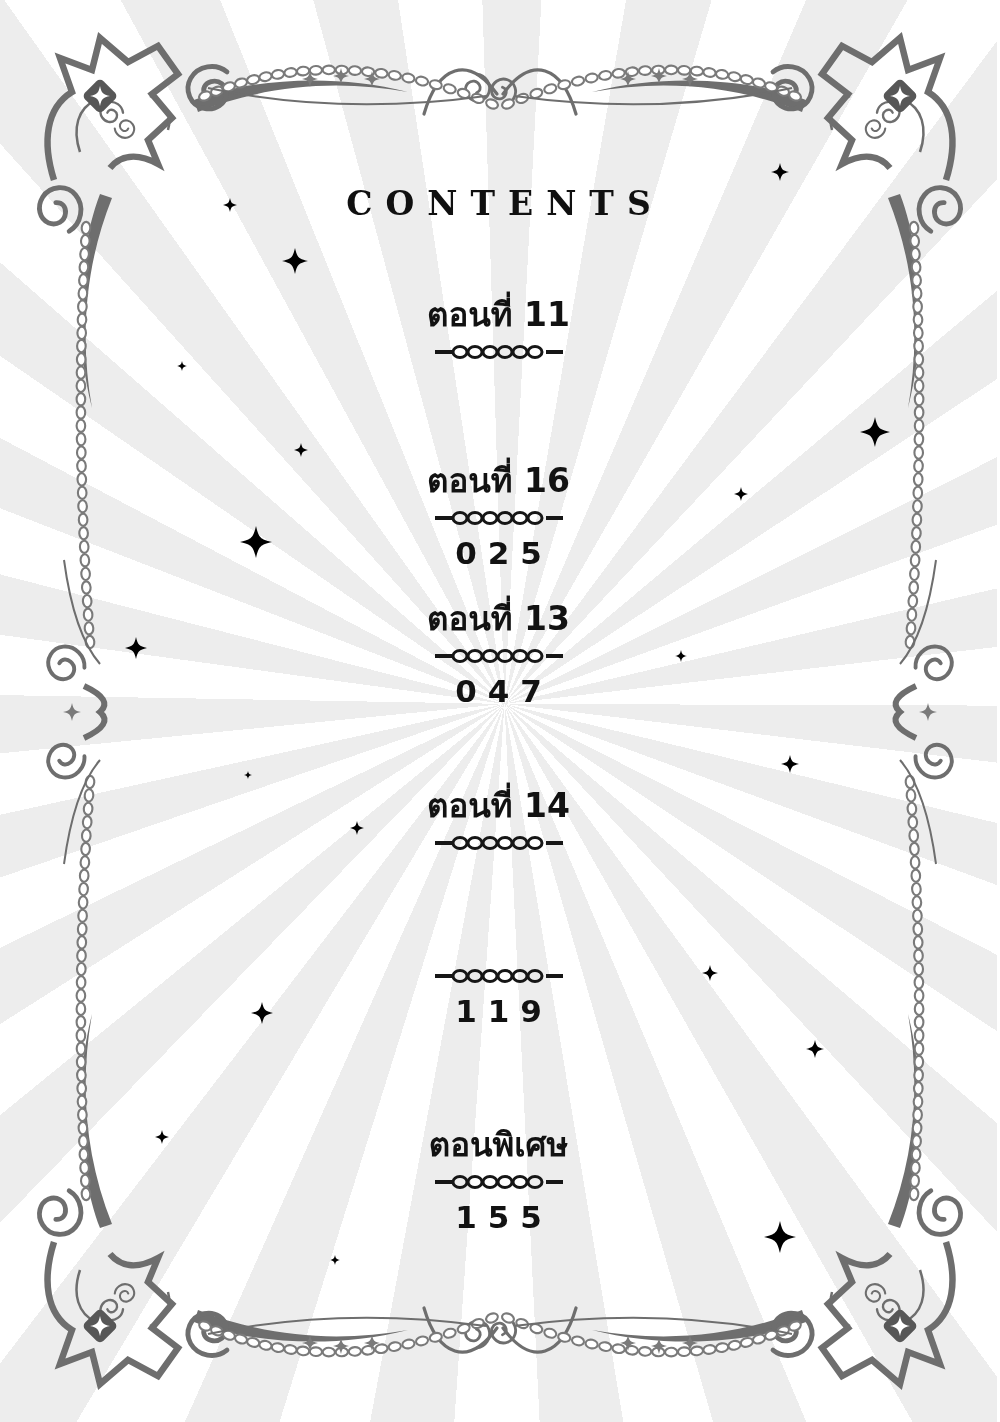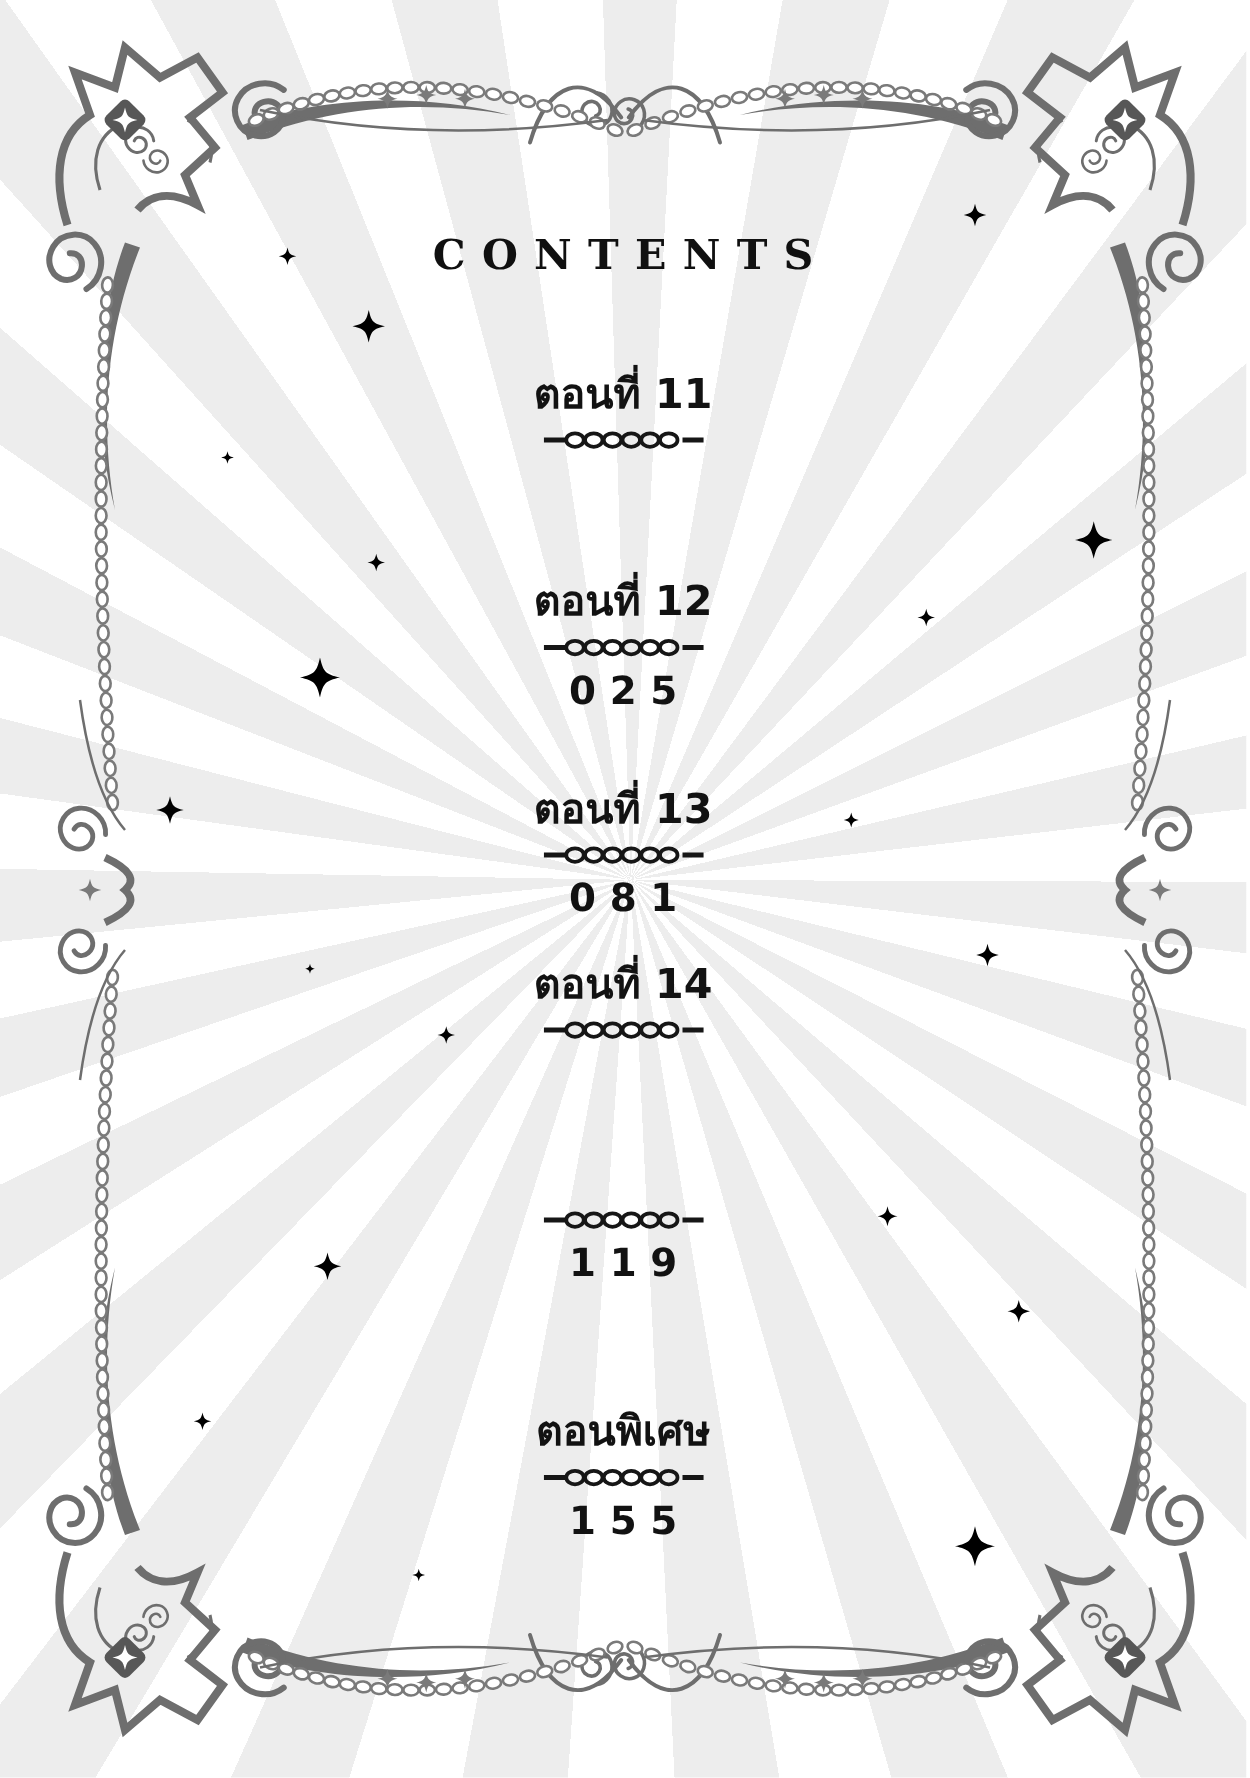--- a/index.html
+++ b/index.html
@@ -24,21 +24,21 @@
   }
   .entry{position:absolute;left:0;right:0;text-align:center;}
   .entry .label{
     font-size:33px;font-weight:700;line-height:40px;color:#121212;
   }
   .entry .divider{display:block;margin:8px auto 8px auto;}
   .entry .pagenum{
     font-size:31px;font-weight:700;line-height:36px;
     letter-spacing:11px;text-indent:11px;color:#121212;
   }
-  .e1{top:295px}.e2{top:461px}.e3{top:627px}.e4{top:767px}.e5{top:959px}.e6{top:1125px}
+  .e1{top:295px}.e2{top:461px}.e3{top:599px}.e4{top:786px}.e5{top:959px}.e6{top:1125px}
 </style>
 </head>
 <body>
 
 <div class="page">
 
   <svg id="deco" viewBox="0 0 1000 1422" xmlns="http://www.w3.org/2000/svg">
     <defs>
       <path id="curl" d="M30,2 C22,-9 5,-11 -5,-1 C-14,8 -12,24 0,30 C10,35 21,31 24,22 C26,14 21,7 13,7 C7,7 3,11 4,17" fill="none" stroke="#6e6e6e" stroke-width="4.6" stroke-linecap="round"></path>
       <g id="cornerTL">
@@ -368,21 +368,21 @@
         <ellipse cx="40" cy="9" rx="7" ry="5.4" fill="none" stroke="#161616" stroke-width="3"></ellipse>
         <ellipse cx="55" cy="9" rx="7" ry="5.4" fill="none" stroke="#161616" stroke-width="3"></ellipse>
         <ellipse cx="70" cy="9" rx="7" ry="5.4" fill="none" stroke="#161616" stroke-width="3"></ellipse>
         <ellipse cx="85" cy="9" rx="7" ry="5.4" fill="none" stroke="#161616" stroke-width="3"></ellipse>
         <ellipse cx="100" cy="9" rx="7" ry="5.4" fill="none" stroke="#161616" stroke-width="3"></ellipse>
         <line x1="111" y1="9" x2="128" y2="9" stroke="#161616" stroke-width="4"></line>
       </svg>
     </div>
 
     <div class="entry e2">
-      <div class="label">ตอนที่ 12</div>
+      <div class="label">ตอนที่ 16</div>
       <svg class="divider" width="128" height="18" viewBox="0 0 128 18">
         <line x1="0" y1="9" x2="17" y2="9" stroke="#161616" stroke-width="4"></line>
         <ellipse cx="25" cy="9" rx="7" ry="5.4" fill="none" stroke="#161616" stroke-width="3"></ellipse>
         <ellipse cx="40" cy="9" rx="7" ry="5.4" fill="none" stroke="#161616" stroke-width="3"></ellipse>
         <ellipse cx="55" cy="9" rx="7" ry="5.4" fill="none" stroke="#161616" stroke-width="3"></ellipse>
         <ellipse cx="70" cy="9" rx="7" ry="5.4" fill="none" stroke="#161616" stroke-width="3"></ellipse>
         <ellipse cx="85" cy="9" rx="7" ry="5.4" fill="none" stroke="#161616" stroke-width="3"></ellipse>
         <ellipse cx="100" cy="9" rx="7" ry="5.4" fill="none" stroke="#161616" stroke-width="3"></ellipse>
         <line x1="111" y1="9" x2="128" y2="9" stroke="#161616" stroke-width="4"></line>
       </svg>
@@ -394,21 +394,21 @@
       <svg class="divider" width="128" height="18" viewBox="0 0 128 18">
         <line x1="0" y1="9" x2="17" y2="9" stroke="#161616" stroke-width="4"></line>
         <ellipse cx="25" cy="9" rx="7" ry="5.4" fill="none" stroke="#161616" stroke-width="3"></ellipse>
         <ellipse cx="40" cy="9" rx="7" ry="5.4" fill="none" stroke="#161616" stroke-width="3"></ellipse>
         <ellipse cx="55" cy="9" rx="7" ry="5.4" fill="none" stroke="#161616" stroke-width="3"></ellipse>
         <ellipse cx="70" cy="9" rx="7" ry="5.4" fill="none" stroke="#161616" stroke-width="3"></ellipse>
         <ellipse cx="85" cy="9" rx="7" ry="5.4" fill="none" stroke="#161616" stroke-width="3"></ellipse>
         <ellipse cx="100" cy="9" rx="7" ry="5.4" fill="none" stroke="#161616" stroke-width="3"></ellipse>
         <line x1="111" y1="9" x2="128" y2="9" stroke="#161616" stroke-width="4"></line>
       </svg>
-      <div class="pagenum">081</div>
+      <div class="pagenum">047</div>
     </div>
 
     <div class="entry e4">
       <div class="label">ตอนที่ 14</div>
       <svg class="divider" width="128" height="18" viewBox="0 0 128 18">
         <line x1="0" y1="9" x2="17" y2="9" stroke="#161616" stroke-width="4"></line>
         <ellipse cx="25" cy="9" rx="7" ry="5.4" fill="none" stroke="#161616" stroke-width="3"></ellipse>
         <ellipse cx="40" cy="9" rx="7" ry="5.4" fill="none" stroke="#161616" stroke-width="3"></ellipse>
         <ellipse cx="55" cy="9" rx="7" ry="5.4" fill="none" stroke="#161616" stroke-width="3"></ellipse>
         <ellipse cx="70" cy="9" rx="7" ry="5.4" fill="none" stroke="#161616" stroke-width="3"></ellipse>

